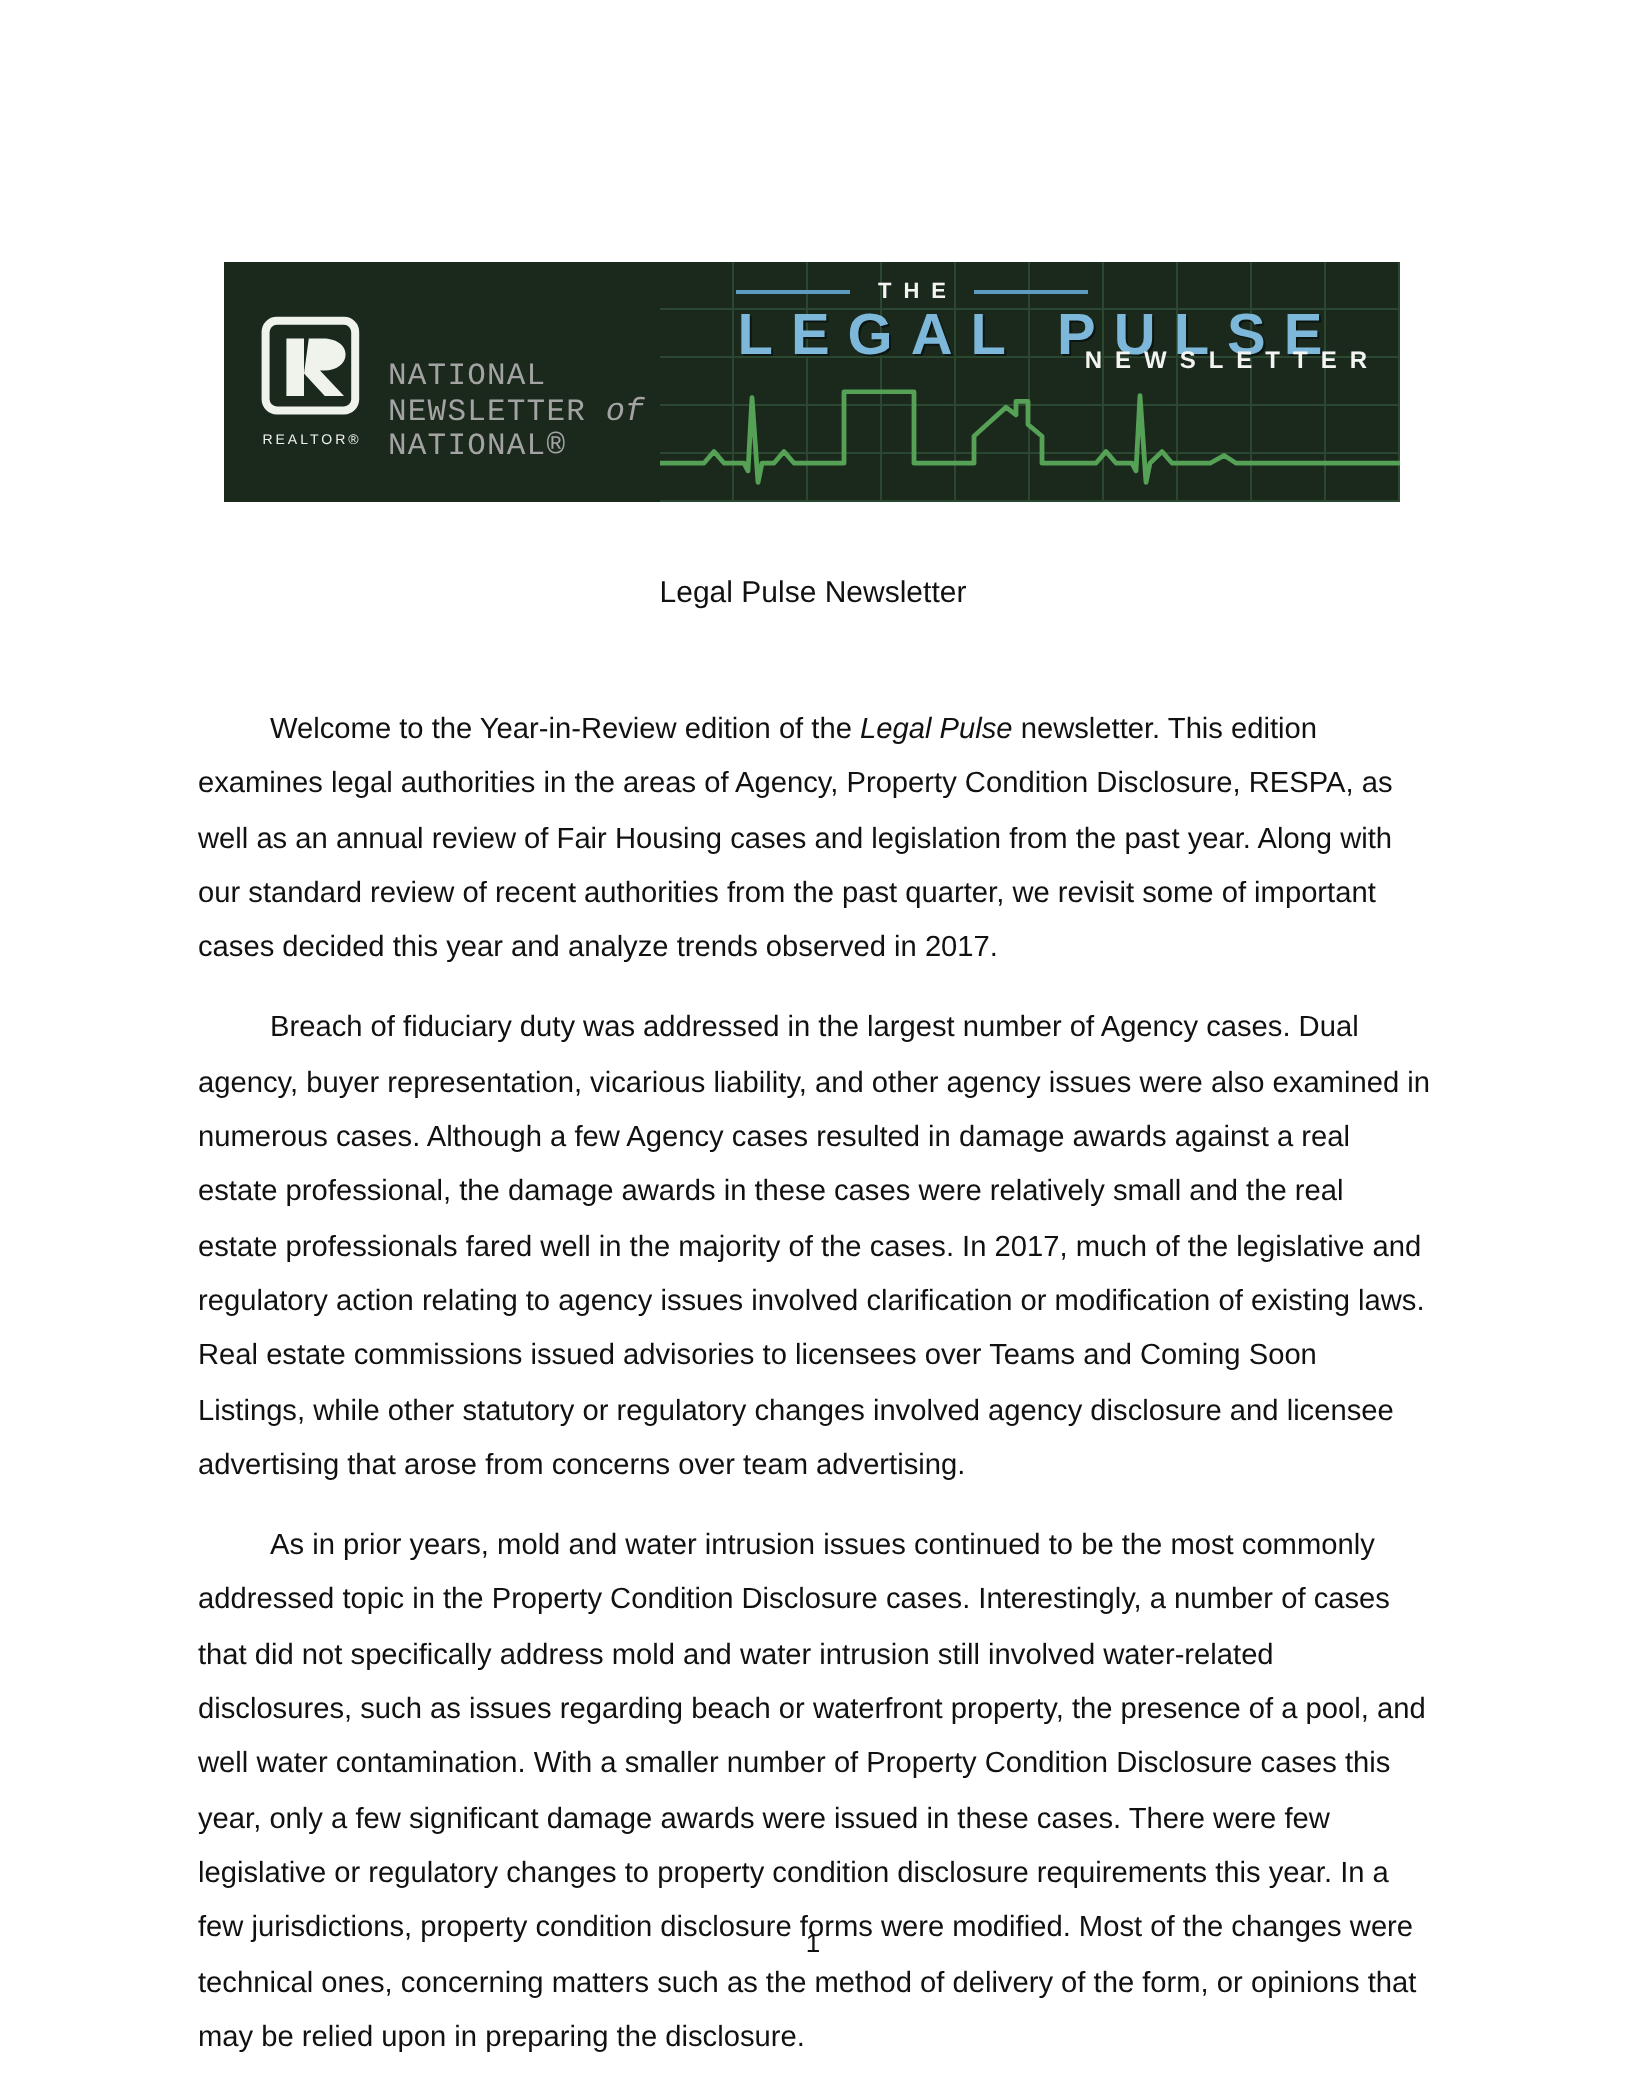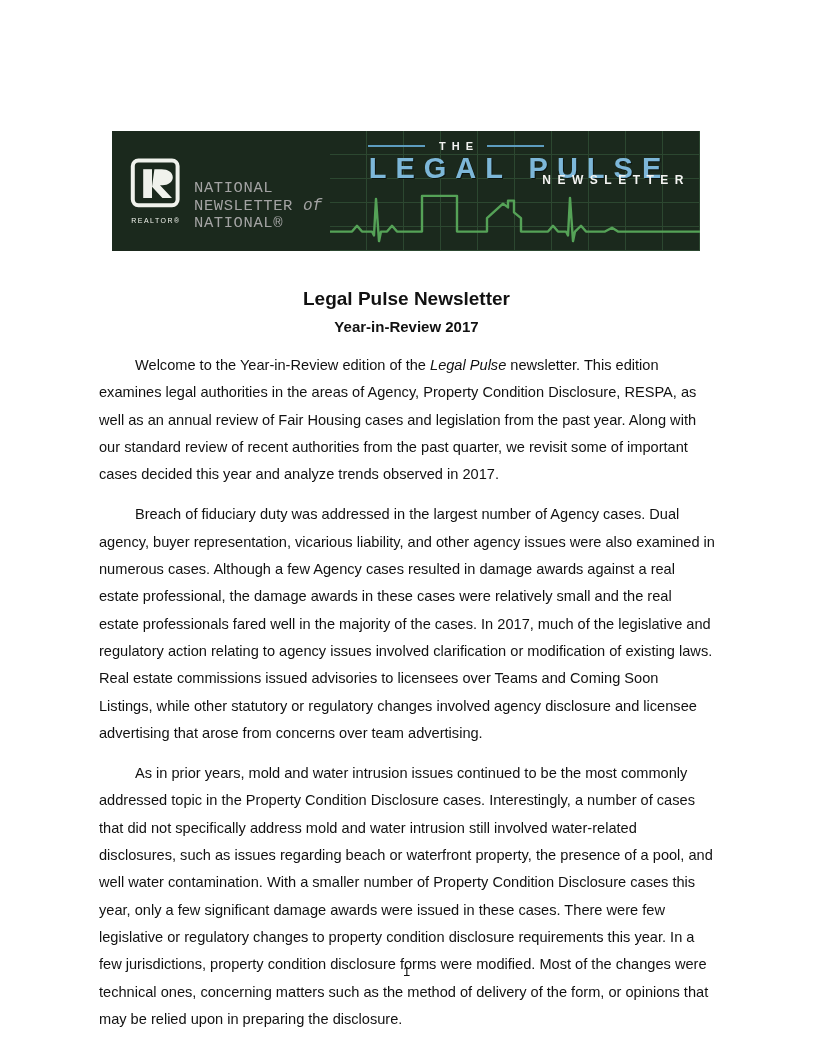--- a/index.html
+++ b/index.html
@@ -52,21 +52,21 @@
   }
   .masthead-sub{
     position:absolute;right:10px;top:42px;
     color:#f4f4f2;font-weight:bold;font-size:12px;letter-spacing:6.5px;white-space:nowrap;
   }
   .ekg{position:absolute;left:0;bottom:4px;width:100%;height:54px;}
 
   
   .doc-title{
     position:absolute;left:0;width:813px;top:288px;text-align:center;
-    font-weight:bold;font-size:19px;
+    font-weight:normal;font-size:15px;
   }
   .doc-subtitle{
     position:absolute;left:0;width:813px;top:318px;text-align:center;
     font-weight:bold;font-size:15px;
   }
   .doc-body{
     position:absolute;left:99px;top:352px;width:616px;
     font-size:14.6px;line-height:27.3px;text-align:left;
   }
   .doc-body p{margin:0 0 13px 0;text-indent:36px;}
@@ -115,21 +115,20 @@
                     157,40 157,26 173,11 178,15 178,8 184,8 184,20 191,26 191,40 196,40
                     218,40 223,34 228,40 236,40 238,44 240,5 243,50 245,40 251,34 256,40
                     275,40 282,36 288,40 370,40"></polyline>
         </svg>
       </span>
     </div>
 
   </div>
 
   <div class="doc-title">Legal Pulse Newsletter</div>
-  <div class="doc-subtitle">Year-in-Review 2017</div>
 
   <div class="doc-body">
     <p><span>Welcome to the Year-in-Review edition of the </span><span class="ital">Legal Pulse</span><span> newsletter. This edition examines legal authorities in the areas of Agency, Property Condition Disclosure, RESPA, as well as an annual review of Fair Housing cases and legislation from the past year. Along with our standard review of recent authorities from the past quarter, we revisit some of important cases decided this year and analyze trends observed in 2017.</span></p>
     <p>Breach of fiduciary duty was addressed in the largest number of Agency cases.  Dual agency, buyer representation, vicarious liability, and other agency issues were also examined in numerous cases.  Although a few Agency cases resulted in damage awards against a real estate professional, the damage awards in these cases were relatively small and the real estate professionals fared well in the majority of the cases. In 2017, much of the legislative and regulatory action relating to agency issues involved clarification or modification of existing laws. Real estate commissions issued advisories to licensees over Teams and Coming Soon Listings, while other statutory or regulatory changes involved agency disclosure and licensee advertising that arose from concerns over team advertising.</p>
     <p>As in prior years, mold and water intrusion issues continued to be the most commonly addressed topic in the Property Condition Disclosure cases.  Interestingly, a number of cases that did not specifically address mold and water intrusion still involved water-related disclosures, such as issues regarding beach or waterfront property, the presence of a pool, and well water contamination.  With a smaller number of Property Condition Disclosure cases this year, only a few significant damage awards were issued in these cases. There were few legislative or regulatory changes to property condition disclosure requirements this year. In a few jurisdictions, property condition disclosure forms were modified. Most of the changes were technical ones, concerning matters such as the method of delivery of the form, or opinions that may be relied upon in preparing the disclosure.</p>
   </div>
 
   <div class="page-number">1</div>
 
 </div>

